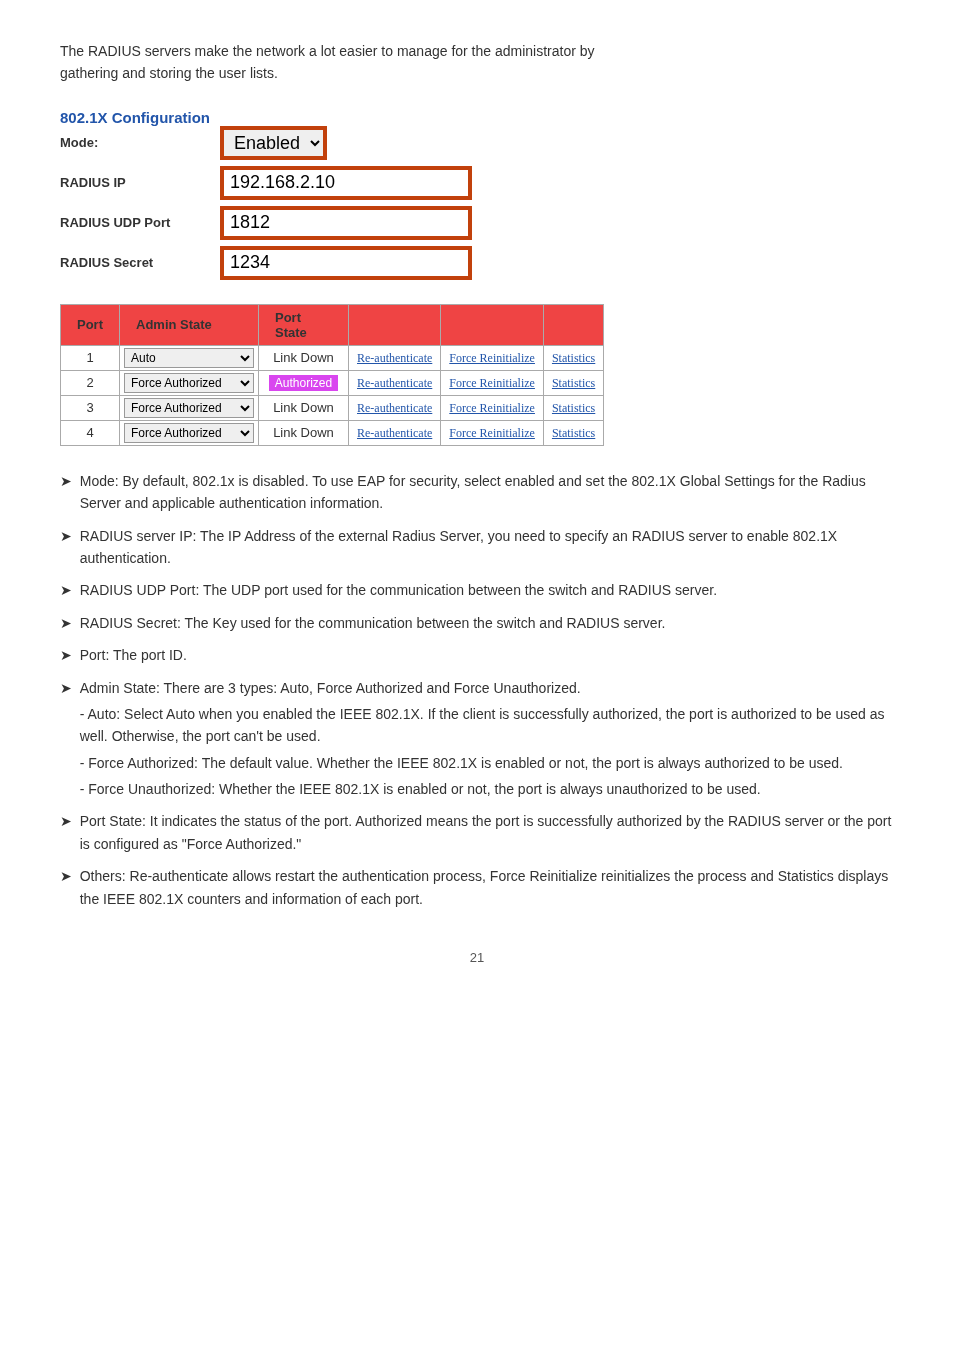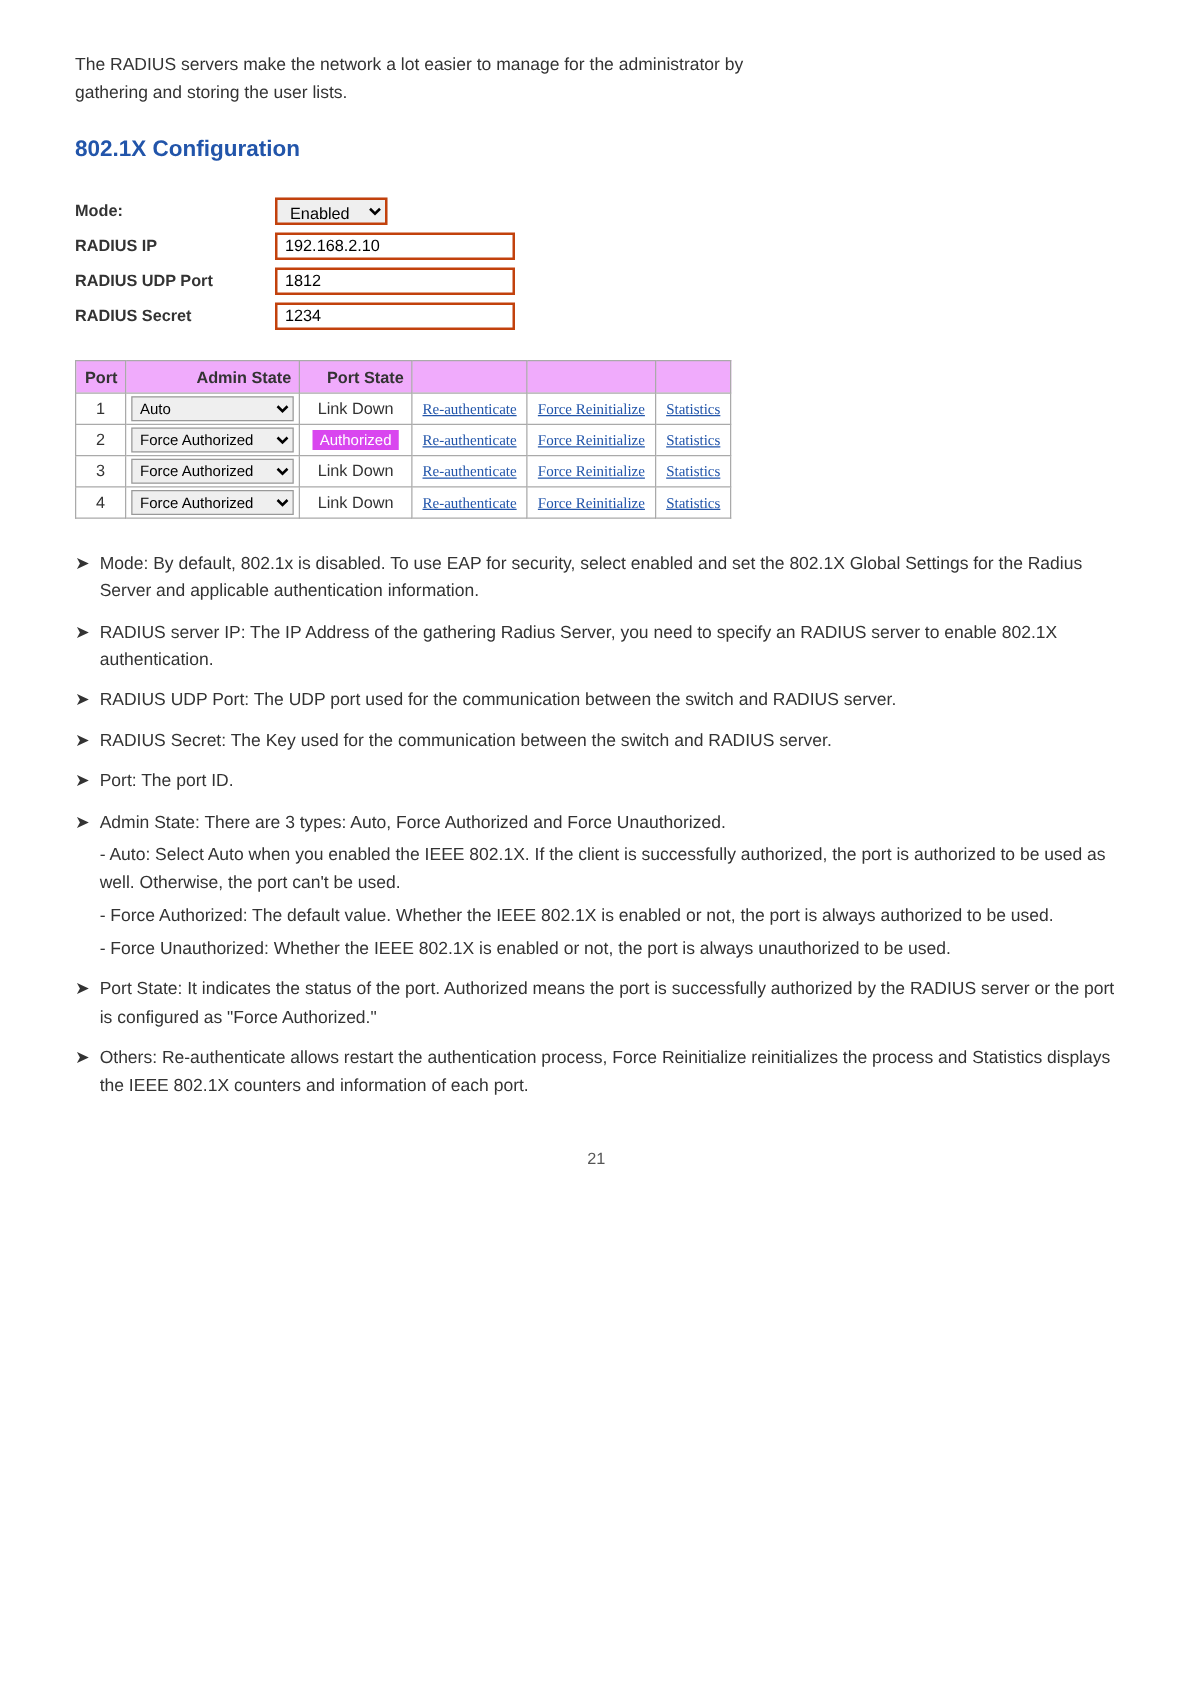--- a/index.html
+++ b/index.html
@@ -11,56 +11,56 @@
       padding: 40px 60px;
       max-width: 954px;
     }
     .intro-text {
       margin-bottom: 24px;
       line-height: 1.6;
     }
     .section-title {
       color: #2255aa;
       font-weight: bold;
-      font-size: 18px;
-      margin-bottom: 28px;
+      font-size: 15px;
+      margin-bottom: 0;
     }
     .config-table {
       margin-bottom: 24px;
     }
     .config-row {
       display: flex;
       align-items: center;
       margin-bottom: 6px;
     }
     .config-label {
       font-weight: bold;
       width: 160px;
       font-size: 13px;
     }
     .config-input {
-      border: 2px solid #c2410c;
+      border: 4px solid #c2410c;
       padding: 2px 6px;
-      font-size: 13px;
-      height: 22px;
+      font-size: 18px;
+      height: 34px;
       min-width: 120px;
     }
     select.config-input {
       min-width: 90px;
     }
     .port-table {
       border-collapse: collapse;
       margin-bottom: 24px;
       font-size: 13px;
     }
     .port-table th {
-      background: #f0abfc;
+      background: #ef4444;
       border: 1px solid #aaa;
-      padding: 5px 6px;
-      text-align: right;
+      padding: 5px 16px;
+      text-align: left;
       font-weight: bold;
     }
     .port-table td {
       border: 1px solid #aaa;
       padding: 4px 8px;
       text-align: center;
       vertical-align: middle;
     }
     .port-table td:first-child {
       width: 40px;
@@ -202,21 +202,21 @@
     </tbody>
 </table>
 
 <ul class="bullet-list" id="bullet-list">
 <li>
       <span class="bullet-arrow">➤</span>
       <span class="bullet-content">Mode: By default, 802.1x is disabled. To use EAP for security, select enabled and set the 802.1X Global Settings for the Radius Server and applicable authentication information.</span>
     </li>
     <li>
       <span class="bullet-arrow">➤</span>
-      <span class="bullet-content">RADIUS server IP: The IP Address of the gathering Radius Server, you need to specify an RADIUS server to enable 802.1X authentication.</span>
+      <span class="bullet-content">RADIUS server IP: The IP Address of the external Radius Server, you need to specify an RADIUS server to enable 802.1X authentication.</span>
     </li>
     <li>
       <span class="bullet-arrow">➤</span>
       <span class="bullet-content">RADIUS UDP Port: The UDP port used for the communication between the switch and RADIUS server.</span>
     </li>
     <li>
       <span class="bullet-arrow">➤</span>
       <span class="bullet-content">RADIUS Secret: The Key used for the communication between the switch and RADIUS server.</span>
     </li>
     <li>

